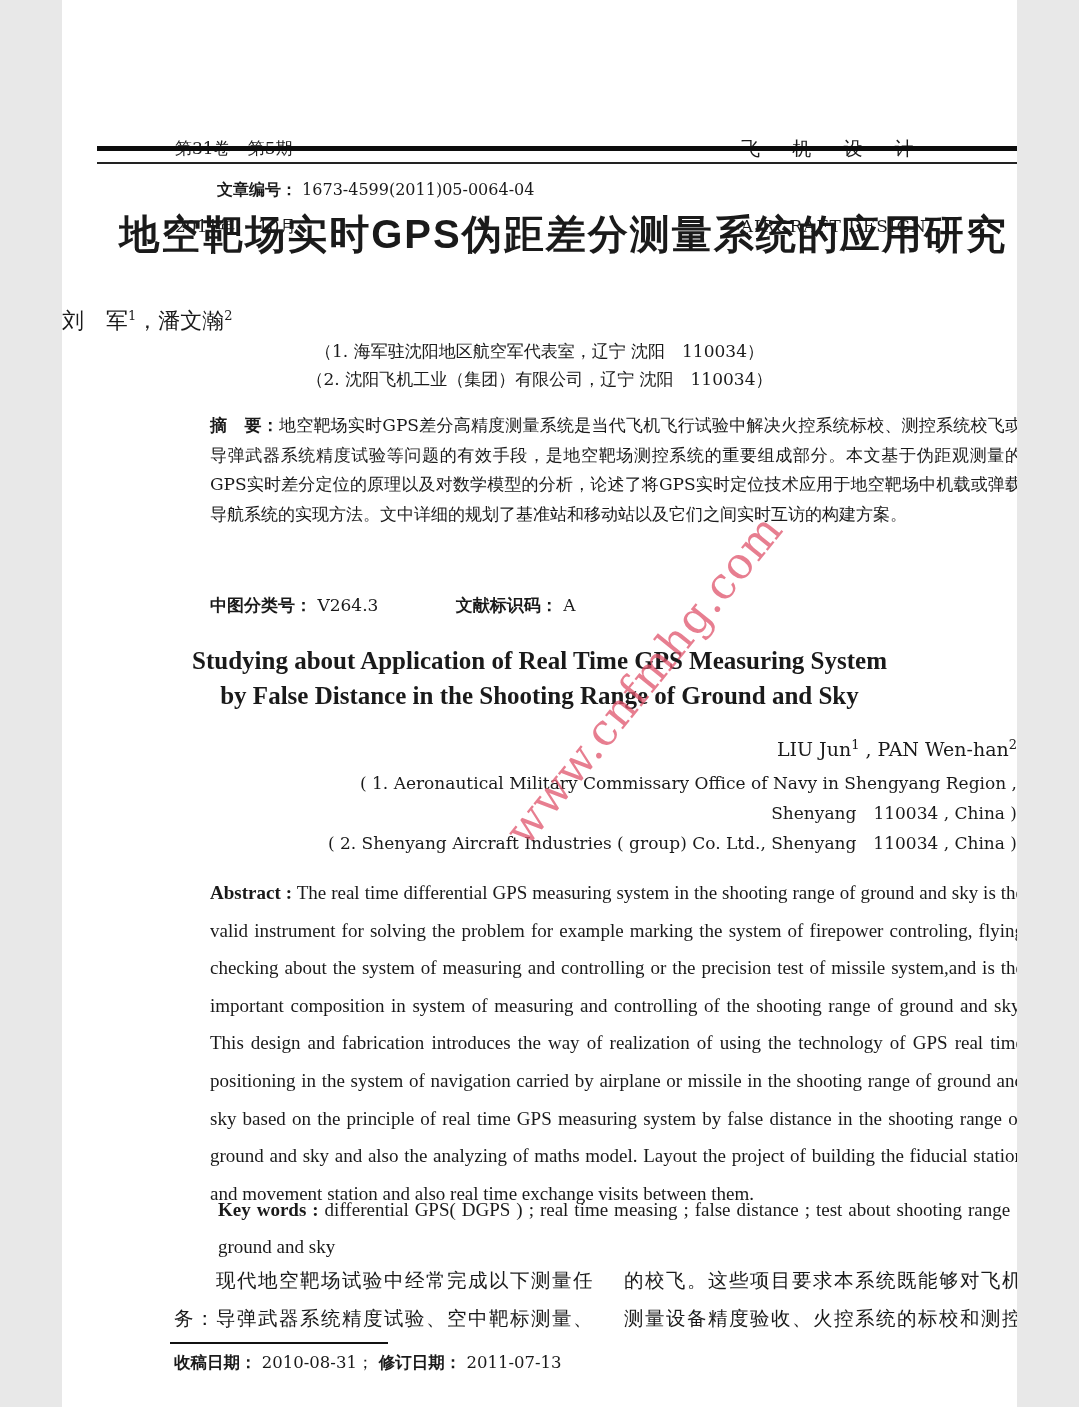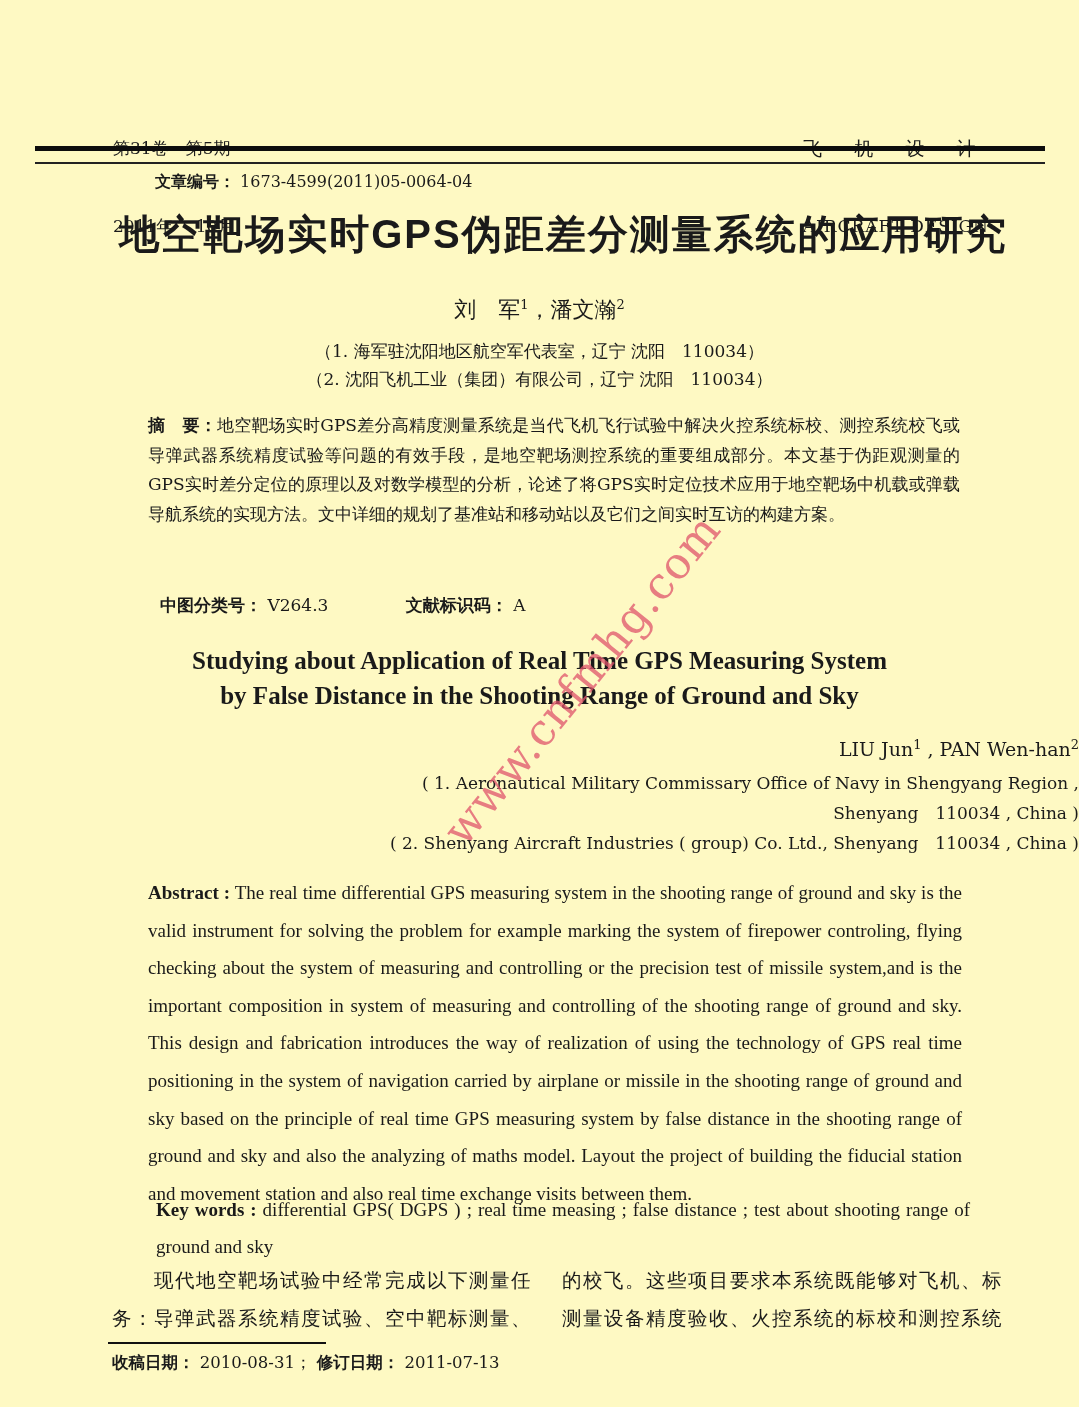--- a/index.html
+++ b/index.html
@@ -1,20 +1,20 @@
 <!DOCTYPE html>
 <html><head>
 <meta charset="utf-8">
 <style>
   html,body{margin:0;padding:0;background:#e8e8e8;}
   .page{
     position:relative;
-    width:1079px;height:1407px;
+    width:955px;height:1407px;
     margin:0 auto;
-    background:#fef9c3;
+    background:#ffffff;
     overflow:hidden;
     color:#1a1a1a;
     font-family:"DejaVu Serif","Liberation Serif",serif;
   }
   
   .jheader{
     position:absolute;top:83px;left:35px;right:35px;
     display:flex;justify-content:space-between;align-items:flex-start;
     padding:0 55px 0 78px;box-sizing:border-box;
     font-size:17px;line-height:26px;
@@ -22,36 +22,36 @@
   .jheader .blk{white-space:pre;}
   .jheader .blk.center{text-align:center;}
   .jheader .blk.right{text-align:left;}
   .jh-cn{letter-spacing:13px;font-size:19px;}
   .jh-en{font-size:17px;letter-spacing:1px;}
   .double-rule{
     position:absolute;top:146px;left:35px;width:1010px;height:11px;
     border-top:5px solid #0d0d0d;border-bottom:2px solid #222;
   }
   
-  .article-no{position:absolute;top:172px;left:155px;font-size:16px;}
+  .article-no{position:absolute;top:180px;left:155px;font-size:16px;}
   .blab{font-family:"Liberation Sans","DejaVu Sans",sans-serif;font-weight:bold;}
   .title-cn{
     position:absolute;top:207px;left:0;width:100%;text-align:center;
     font-family:"Liberation Sans","DejaVu Sans",sans-serif;
     font-weight:bold;font-size:40px;letter-spacing:2px;padding-left:24px;
   }
-  .authors-cn{position:absolute;top:295px;left:0;width:100%;text-align:center;font-size:22px;}
+  .authors-cn{position:absolute;top:306px;left:0;width:100%;text-align:left;font-size:22px;}
   .authors-cn sup,.authors-en sup{font-size:13px;}
   .affil-cn{position:absolute;top:337px;left:0;width:100%;text-align:center;font-size:17px;line-height:28px;}
   .abs-cn{
     position:absolute;top:411px;left:148px;width:812px;
     font-size:17px;line-height:29.5px;text-align:justify;
   }
   .kw-cn{position:absolute;top:542px;left:148px;width:812px;font-size:17px;}
-  .clc{position:absolute;top:594px;left:160px;width:812px;font-size:17px;}
+  .clc{position:absolute;top:594px;left:148px;width:812px;font-size:17px;}
   .clc .pair{margin-right:72px;}
   
   .title-en{
     position:absolute;top:643px;left:0;width:100%;text-align:center;
     font-weight:bold;font-size:25px;line-height:35px;
     font-family:"Liberation Serif","DejaVu Serif",serif;
   }
   .authors-en{position:absolute;top:737px;left:0;width:100%;text-align:right;font-size:19px;}
   .affil-en{position:absolute;top:768px;left:0;width:100%;text-align:right;font-size:17px;line-height:30px;}
   .abs-en{

